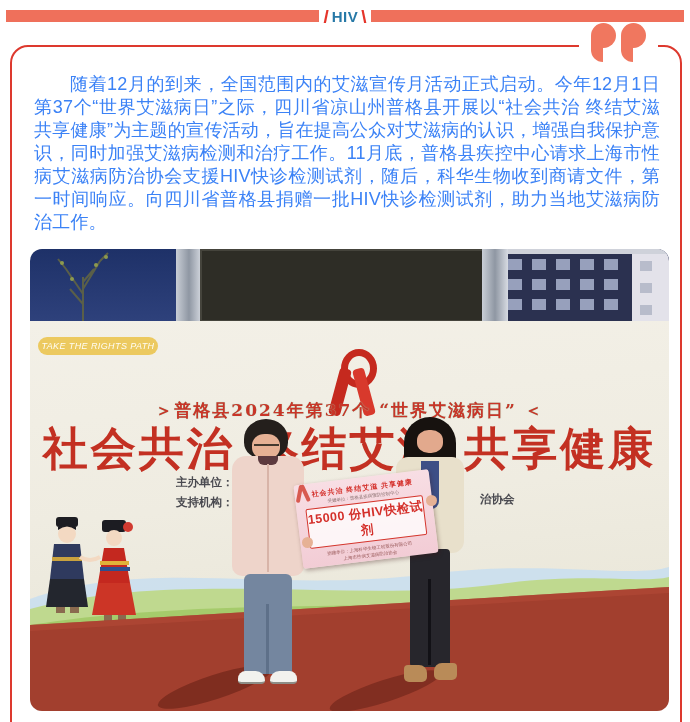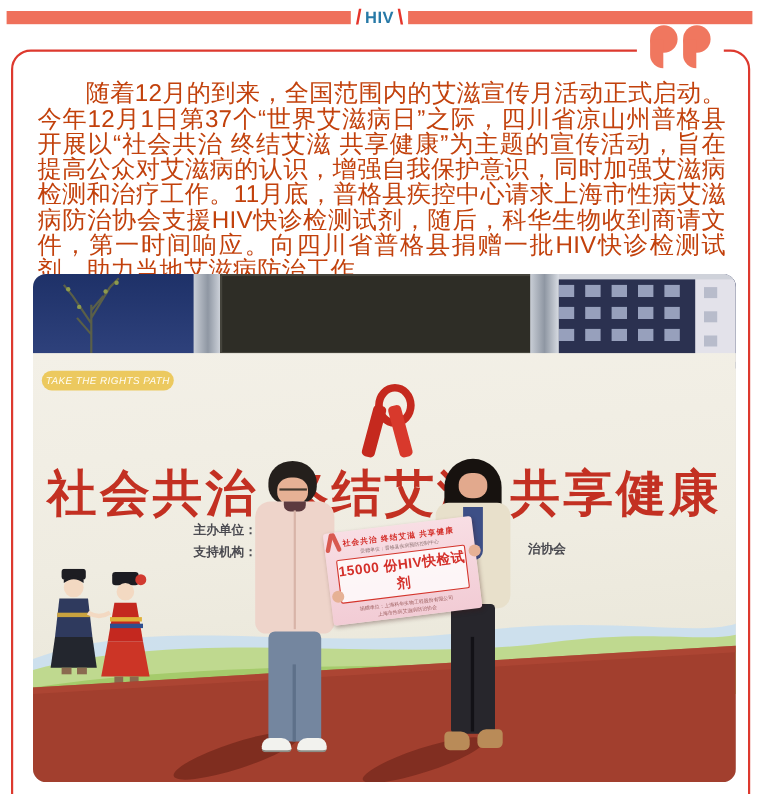--- a/index.html
+++ b/index.html
@@ -20,21 +20,21 @@
                border:2px solid #dd392e; border-radius:18px; background:#fff; }
   .quote-icon { position:absolute; top:-24px; right:22px; background:#fff;
                 padding:0 12px; display:flex; gap:5px; }
   .qmark { position:relative; width:25px; height:42px; display:inline-block; }
   .qmark::before { content:""; position:absolute; top:0; left:0; width:25px; height:25px;
                    border-radius:50%; background:#f0775f; }
   .qmark::after  { content:""; position:absolute; top:13px; left:0; width:12px; height:26px;
                    background:#f0775f; border-radius:0 0 0 26px; }
 
   .paragraph { position:absolute; left:22px; right:20px; top:26px;
-               font-size:22px; line-height:23px; color:#c2410c;
+               font-size:18px; line-height:23px; color:#3b82f6;
                text-indent:2em; letter-spacing:.2px; text-align:justify; }
 
   
   .photo { position:absolute; left:18px; top:202px; width:639px; height:462px;
            border-radius:12px; overflow:hidden; background:#ddd; }
   .photo * { position:absolute; }
 
   .sky { left:0; right:0; top:0; height:86px; background:linear-gradient(#1e3168,#31447f); }
   .tree { fill:none; }
   .pillar { top:0; width:26px; height:77px;
@@ -197,20 +197,21 @@
 
       <div class="banner"></div>
 
       <div class="badge">TAKE THE RIGHTS PATH</div>
 
       <div class="ribbon">
           <i class="r1"></i>
           <i class="r2"></i>
         </div>
 
+      <div class="banner-title">＞普格县2024年第37个 “世界艾滋病日” ＜</div>
       <div class="banner-slogan">社会共治 终结艾滋 共享健康</div>
 
       <div class="org">
         <div>主办单位：中共</div>
         <div>支持机构：上海</div>
       </div>
       <div class="frag">治协会</div>
 
       <svg class="hills" viewBox="0 0 639 92" preserveAspectRatio="none">
         <path d="M0,60 C120,18 240,55 400,35 C520,20 600,40 639,28 L639,92 L0,92 Z" fill="#c8def0" opacity="0.85"></path>

